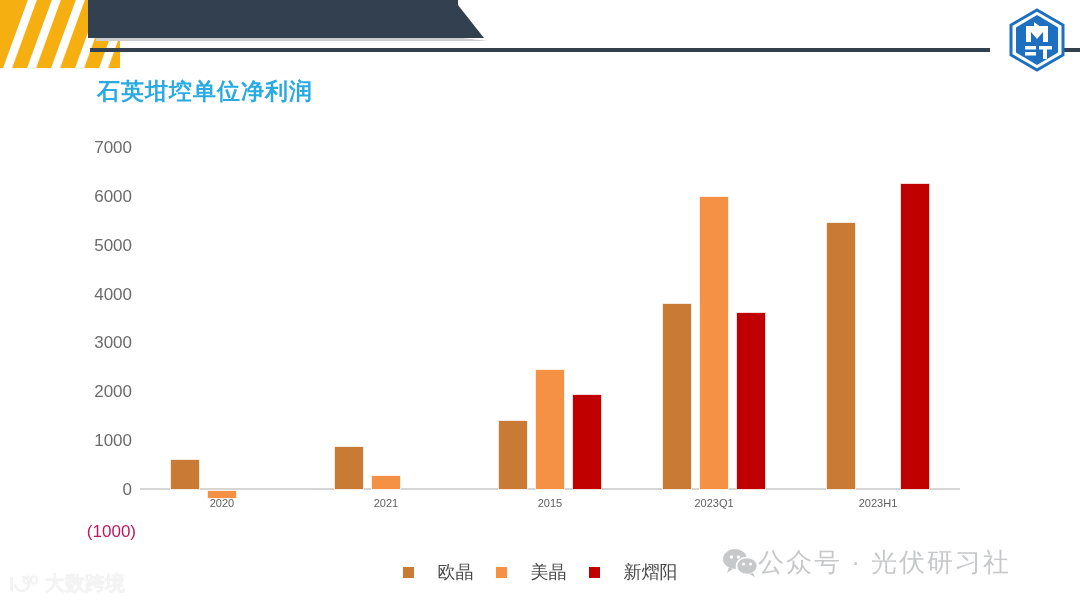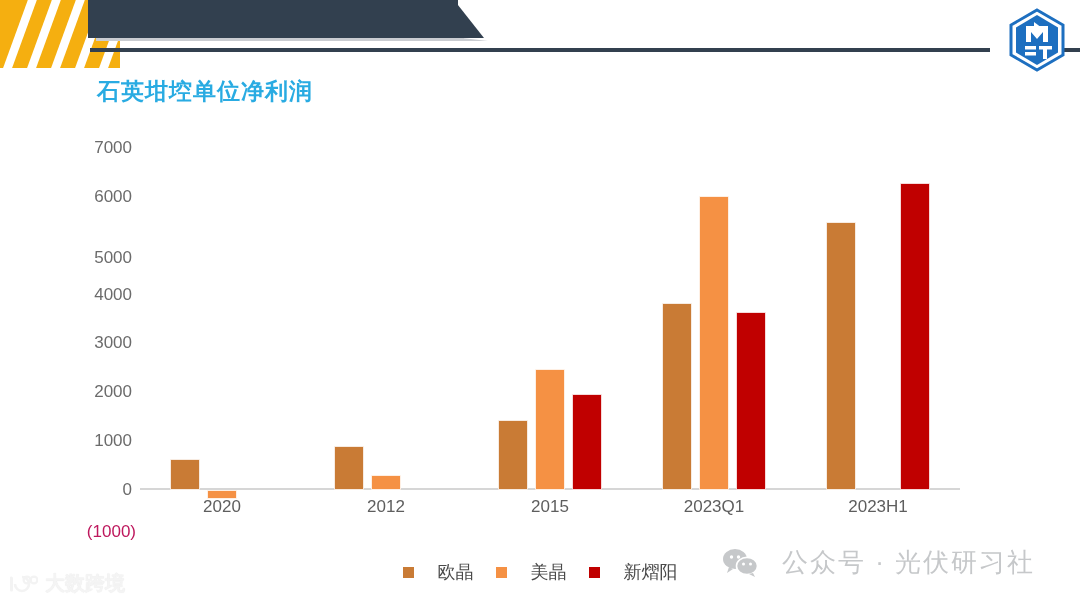--- a/index.html
+++ b/index.html
@@ -147,21 +147,21 @@
 
   .xlabels {
     position: absolute;
     left: 140px; top: 497px;
     width: 820px; height: 28px;
     display: flex;
   }
   .xlabel {
     flex: 1 1 0;
     text-align: center;
-    font-size: 17px;
+    font-size: 11px;
     color: #5e5e5e;
     white-space: nowrap;
   }
 
   
   .legend {
     position: absolute;
     left: 0; top: 560px;
     width: 1080px;
     display: flex;
@@ -187,21 +187,21 @@
     opacity: 0.92;
   }
   .wm-left-text {
     font-size: 20px; font-weight: bold;
     color: #f4f4f4;
     text-shadow: 0 0 1px #e2e2e2;
     white-space: nowrap;
   }
   .wm-right {
     position: absolute; left: 722px; top: 545px;
-    display: flex; align-items: center; gap: 24px;
+    display: flex; align-items: center; gap: 0;
   }
   .wm-right-text {
     font-size: 26px;
     color: #c6c8ca;
     letter-spacing: 2px;
     white-space: nowrap;
   }
 </style>
 </head>
 <body>
@@ -237,21 +237,21 @@
 
   <div class="chart-title">石英坩埪单位净利润</div>
 
   <div class="plot">
     <div class="yticks-col">
         <div class="ytick" style="top: 342px;">0</div>
         <div class="ytick" style="top: 293.143px; margin-left: 18px;">1000</div>
         <div class="ytick" style="top: 244.286px;">2000</div>
         <div class="ytick" style="top: 195.429px;">3000</div>
         <div class="ytick" style="top: 146.571px;">4000</div>
-        <div class="ytick" style="top: 97.7143px; margin-top: 12px;">5000</div>
+        <div class="ytick" style="top: 97.7143px;">5000</div>
         <div class="ytick" style="top: 48.8571px;">6000</div>
         <div class="ytick" style="top: 0px;">7000</div>
       </div>
     <div class="axis-zero-line"></div>
     <div class="groups">
         <div class="group">
           <div class="bar-slot">
             <div class="bar" title="欧晶 2020: 630" style="background: rgb(201, 123, 53); bottom: 0px; height: 30.78px;"></div>
           </div>
           <div class="bar-slot">
@@ -299,21 +299,21 @@
             <div class="bar" title="新熠阳 2023H1: 6290" style="background: rgb(192, 0, 0); bottom: 0px; height: 307.311px;"></div>
           </div>
         </div>
       </div>
   </div>
 
   <div class="ytick-neg" style="left: 82px; top: 522px; color: #be185d;">(1000)</div>
 
   <div class="xlabels">
       <div class="xlabel">2020</div>
-      <div class="xlabel">2012</div>
+      <div class="xlabel">2021</div>
       <div class="xlabel">2015</div>
       <div class="xlabel">2023Q1</div>
       <div class="xlabel">2023H1</div>
     </div>
 
   <div class="legend">
       <div class="legend-item">
         <span class="legend-swatch" style="background: rgb(201, 123, 53);"></span>
         <span>欧晶</span>
       </div>

